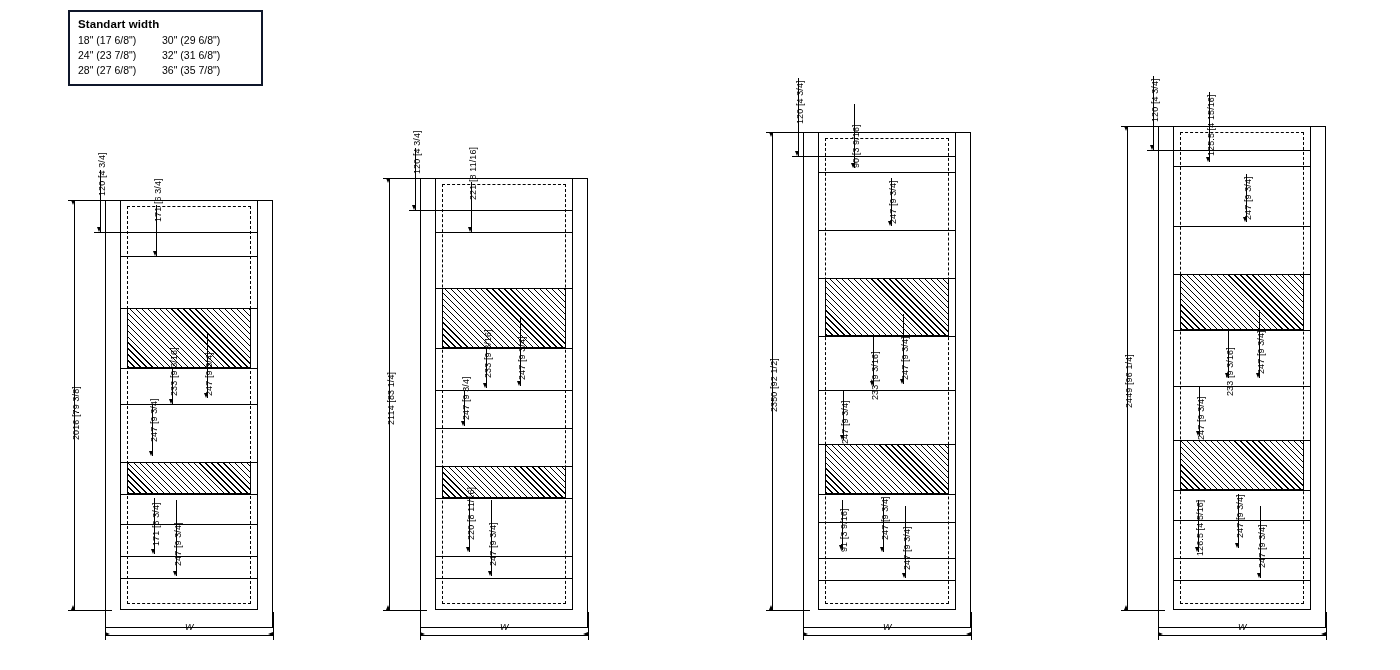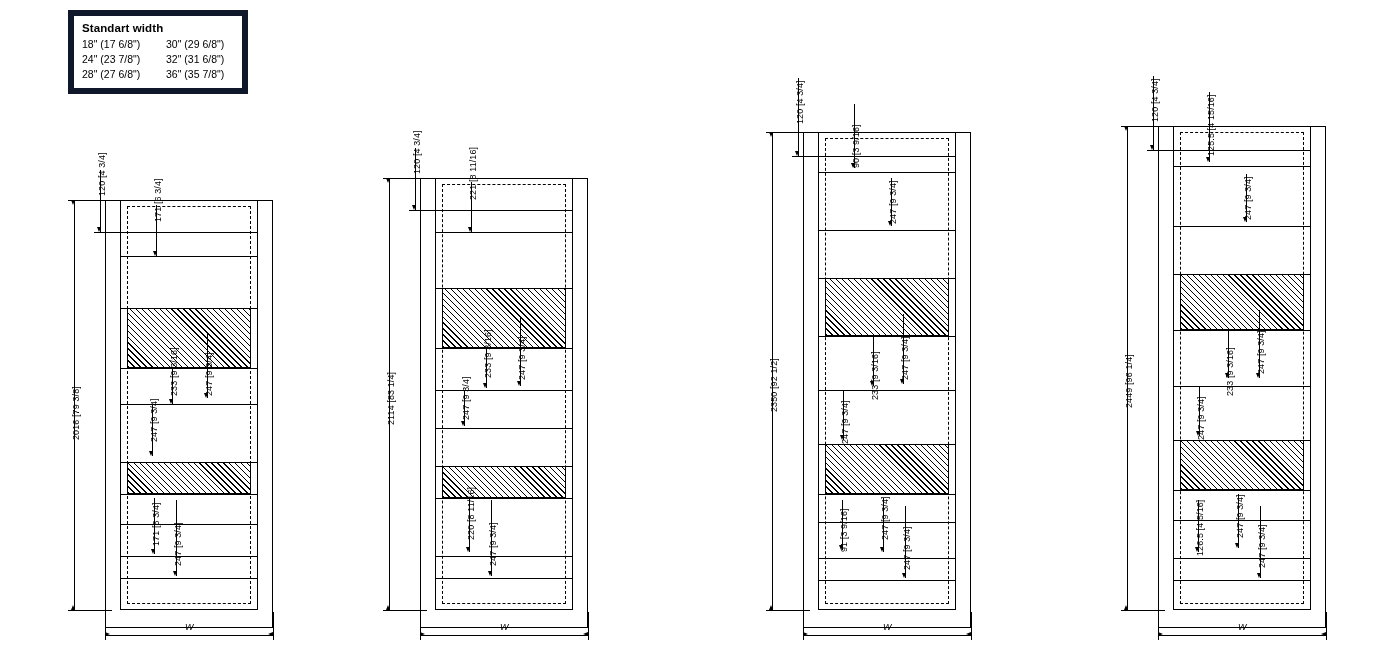--- a/index.html
+++ b/index.html
@@ -19,22 +19,22 @@
     position: relative;
     width: 1400px;
     height: 670px;
   }
 
   
   .legend {
     position: absolute;
     left: 68px;
     top: 10px;
-    width: 180px;
-    border: 6px solid #0f172a;
+    width: 195px;
+    border: 2px solid #0f172a;
     background: #fff;
     padding: 6px 8px 8px 8px;
     box-sizing: border-box;
   }
   .legend-title {
     font-size: 11.5px;
     font-weight: bold;
     letter-spacing: 0.1px;
     margin-bottom: 4px;
   }

